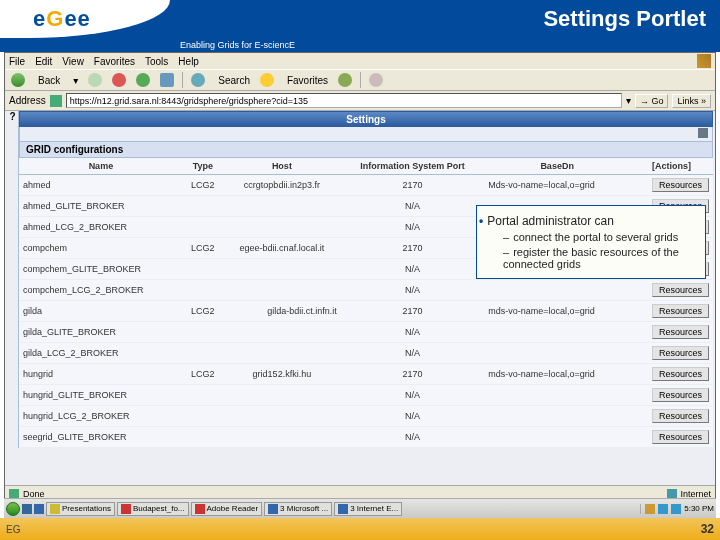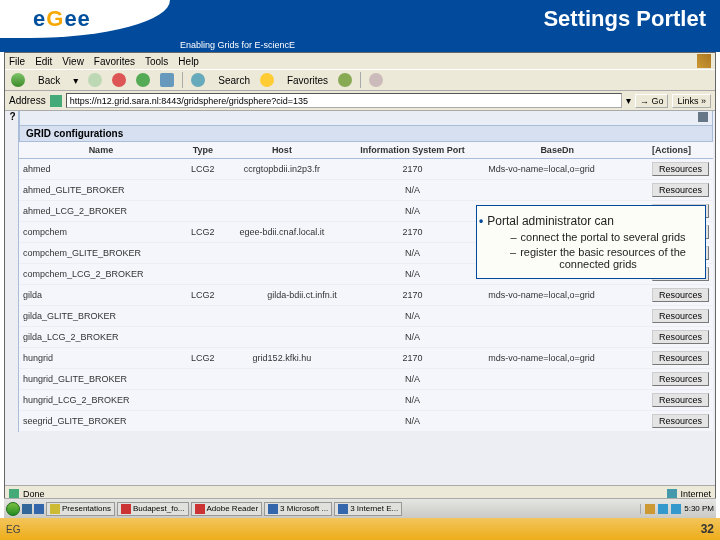--- a/index.html
+++ b/index.html
@@ -23,21 +23,21 @@
 .go-btn, .links-btn { background: #ece9d8; border: 1px outset #fff; padding: 1px 4px; font-size: 9px; }
 .content { flex: 1; background: #eceef3; overflow: auto; position: relative; }
 .panel-hdr { background: linear-gradient(#5c89c5, #2e5da0); height: 16px; color: #fff; font-size: 10px; font-weight: bold; display: flex; align-items: center; justify-content: center; border: 1px solid #2e5da0; }
 .sub-hdr { background: #d6e0f0; font-size: 10px; font-weight: bold; padding: 2px 6px; border: 1px solid #a9bcd8; border-top: none; }
 table { width: 100%; border-collapse: collapse; font-size: 9px; color: #333; background: #f4f6fb; }
 th { font-weight: bold; padding: 3px 4px; text-align: center; border-bottom: 1px solid #a9bcd8; }
 td { padding: 3px 4px; border-bottom: 1px solid #eceef3; }
 .res-btn { background: #e4e4e4; border: 1px outset #ccc; font-size: 9px; padding: 1px 6px; cursor: pointer; }
 .callout { position: absolute; right: 14px; top: 205px; width: 230px; background: #fdfdf8; border: 1.5px solid #014a9c; padding: 8px 2px; font-size: 12px; color: #222; z-index: 20; }
 .callout .bullet { color: #014a9c; font-weight: bold; margin-right: 4px; }
-.callout .sub { margin-left: 14px; font-size: 11px; margin-top: 3px; text-align: center; }
+.callout .sub { margin-left: 24px; font-size: 11px; margin-top: 3px; }
 .callout .dash { margin-right: 4px; }
 .footer { position: absolute; bottom: 0; left: 0; right: 0; height: 22px; background: linear-gradient(#f2c55b, #eead1a); display: flex; align-items: center; padding: 0 6px; font-size: 10px; color: #444; }
 .footer-left { flex: 1; }
 .footer-right { font-weight: bold; color: #333; font-size: 12px; }
 .taskbar { position: absolute; bottom: 22px; left: 4px; right: 4px; height: 20px; background: linear-gradient(#e5e5e3, #c9c9c5); border-top: 1px solid #aaa; display: flex; align-items: center; font-size: 8px; padding: 0 2px; gap: 2px; overflow: hidden; }
 .task-btn { background: #e0e0dc; border: 1px solid #999; padding: 1px 3px; font-size: 8px; display: flex; align-items: center; gap: 2px; white-space: nowrap; }
 .start-orb { width: 14px; height: 14px; border-radius: 50%; background: linear-gradient(#7ac142, #228b22); border: 1px solid #1a6b1a; }
 .tray { margin-left: auto; display: flex; align-items: center; gap: 3px; font-size: 8px; border-left: 1px solid #aaa; padding-left: 4px; }
 .tiny-icon { width: 10px; height: 10px; background: #888; display: inline-block; }
 .statusbar { height: 16px; background: #ece9d8; border-top: 1px solid #aaa; display: flex; align-items: center; font-size: 9px; padding: 0 4px; gap: 4px; }
@@ -104,20 +104,21 @@
     <input class="addr-input" value="https://n12.grid.sara.nl:8443/gridsphere/gridsphere?cid=135" style="">
     <span>▾</span>
     <button class="go-btn">→ <span>Go</span></button>
     <button class="links-btn"><span>Links</span> »</button>
   </div>
 
   <div class="content">
     <div style="display:flex; padding:0 2px;">
       <div style="width:12px; font-weight:bold; text-align:center; border-right:1px solid #a9bcd8;">?</div>
       <div style="flex:1;">
+        <div class="panel-hdr">Settings</div>
         <div style="text-align:right; padding:1px 4px; background:#e8edf6; border:1px solid #a9bcd8; border-top:none;"><span class="tiny-icon" style="background:#678;"></span></div>
         <div class="sub-hdr">GRID configurations</div>
         <table>
           <thead>
             <tr>
               <th>Name</th>
               <th>Type</th>
               <th>Host</th>
               <th>Information System Port</th>
               <th>BaseDn</th>

